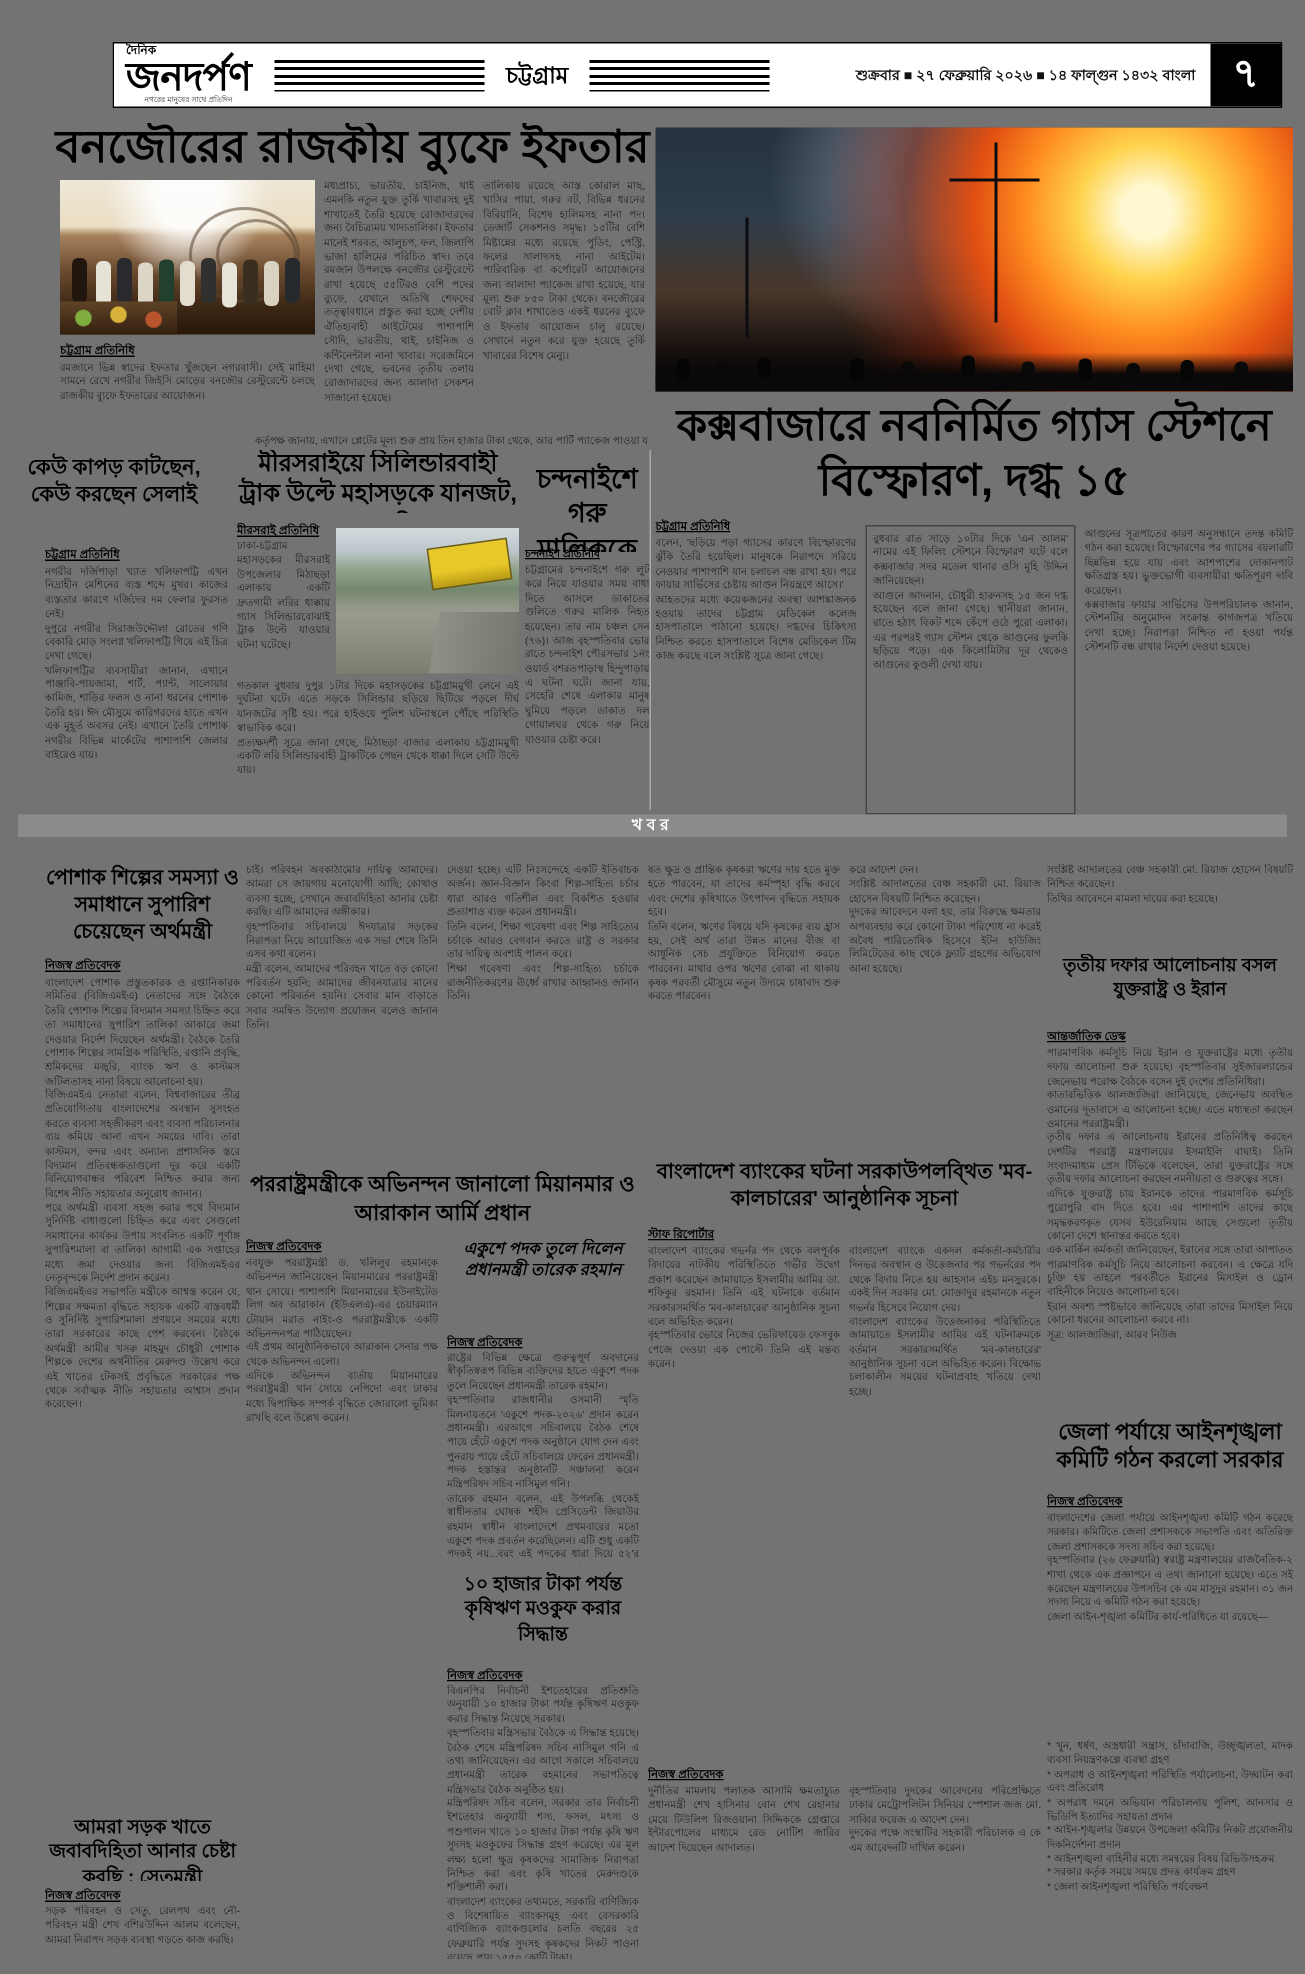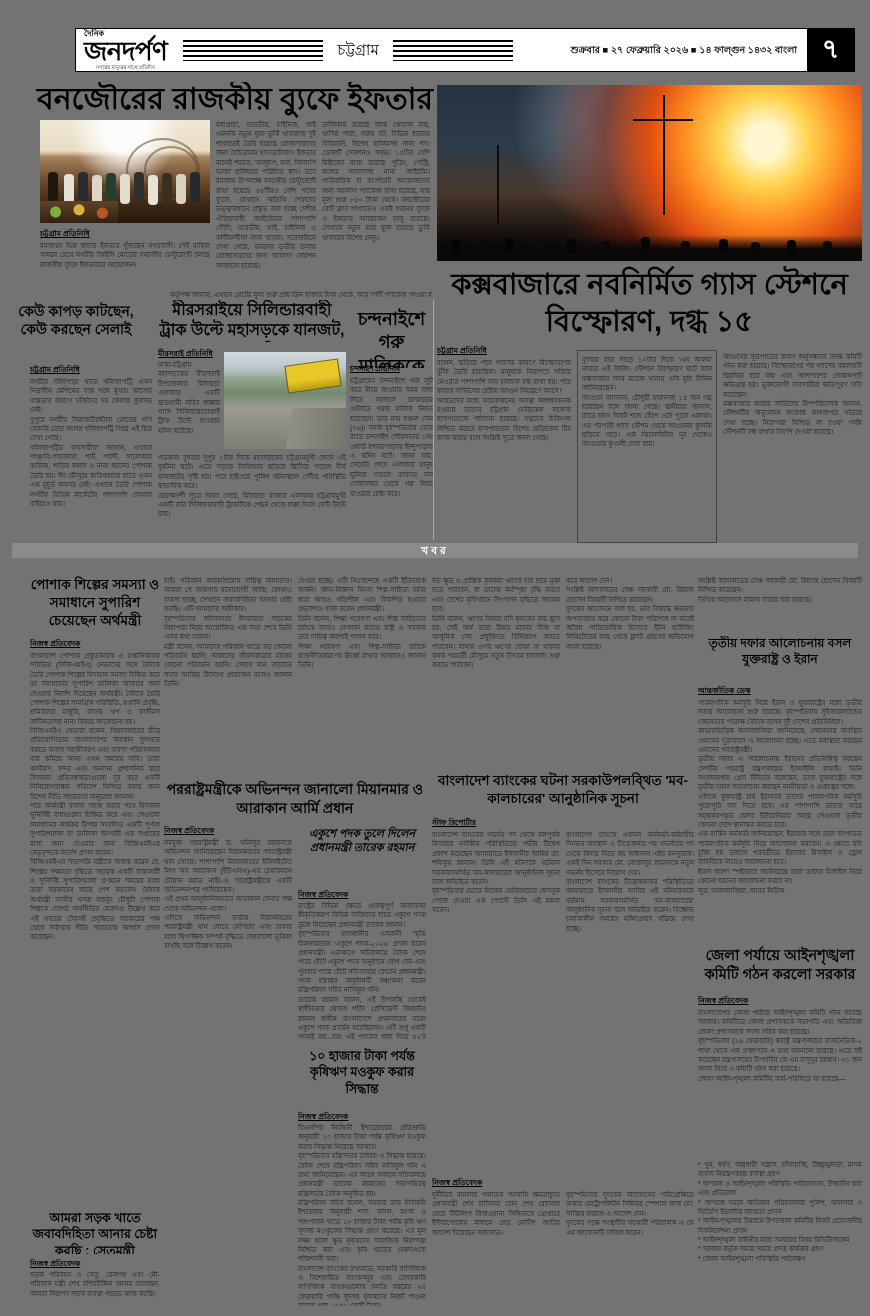--- a/index.html
+++ b/index.html
@@ -11,21 +11,21 @@
   .hl{font-weight:bold;color:#000;text-align:center;overflow:hidden;}
   .byline{font-weight:bold;font-size:7.6px;color:#000;text-decoration:underline;overflow:hidden;}
   .rule-v{background:#a9a9a9;}
   
   .masthead{border:1.6px solid #000;display:flex;align-items:stretch;background:#fff;}
   .mh-logo{padding:1px 6px 0 8px;position:relative;}
   .mh-daily{font-size:8px;font-weight:bold;color:#000;line-height:1;}
   .mh-name{font-size:26px;font-weight:800;color:#000;line-height:1.02;letter-spacing:-.5px;}
   .mh-tag{font-size:5px;color:#222;text-align:center;line-height:1;}
   .mh-lines{align-self:center;height:21px;background:repeating-linear-gradient(180deg,#000 0 2px,#fff 2px 5px);}
-  .mh-city{align-self:center;font-size:15px;font-weight:normal;color:#000;padding:0 14px;}
+  .mh-city{align-self:center;font-size:15px;font-weight:bold;color:#000;padding:0 14px;}
   .mh-date{align-self:center;font-size:9.5px;font-weight:bold;color:#111;white-space:nowrap;padding:0 10px 0 8px;}
   .mh-page{width:47px;background:#000;color:#fff;display:flex;align-items:center;justify-content:center;
            font-size:27px;font-weight:bold;}
   .spacer{flex:1;}
   
   .secbar{background:#8b8b8b;color:#fff;font-size:10.5px;font-weight:bold;text-align:center;
           line-height:15px;letter-spacing:3px;}
   
   .photo{overflow:hidden;}
   .ph-iftar{background:

